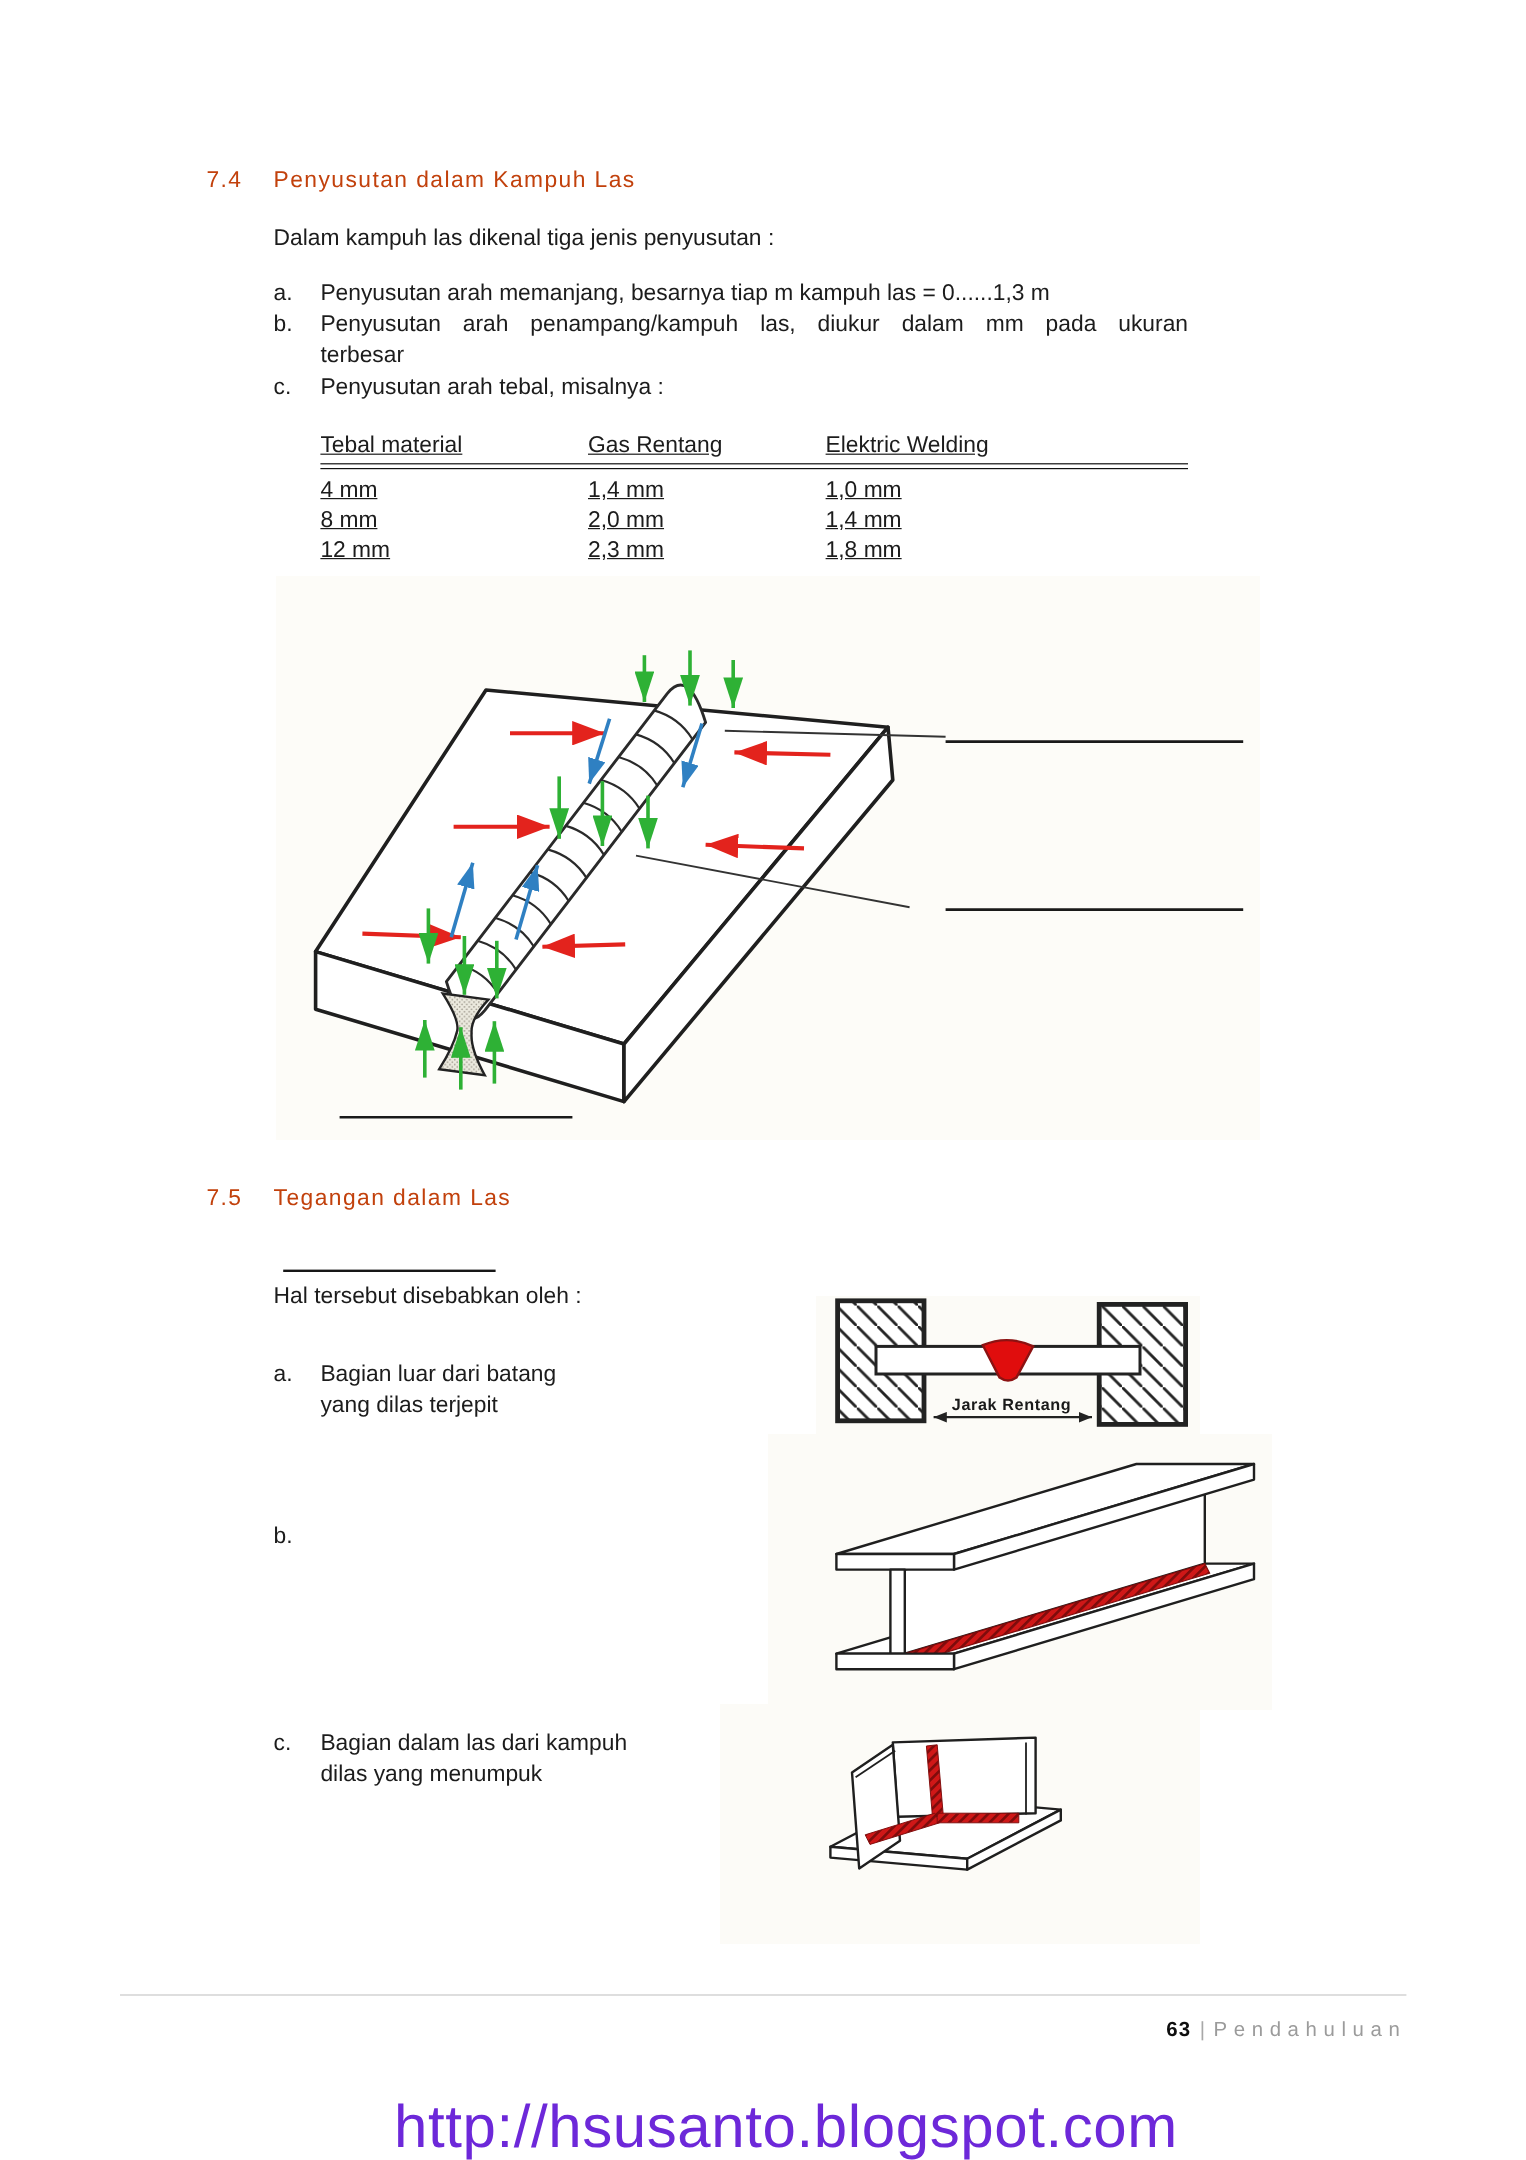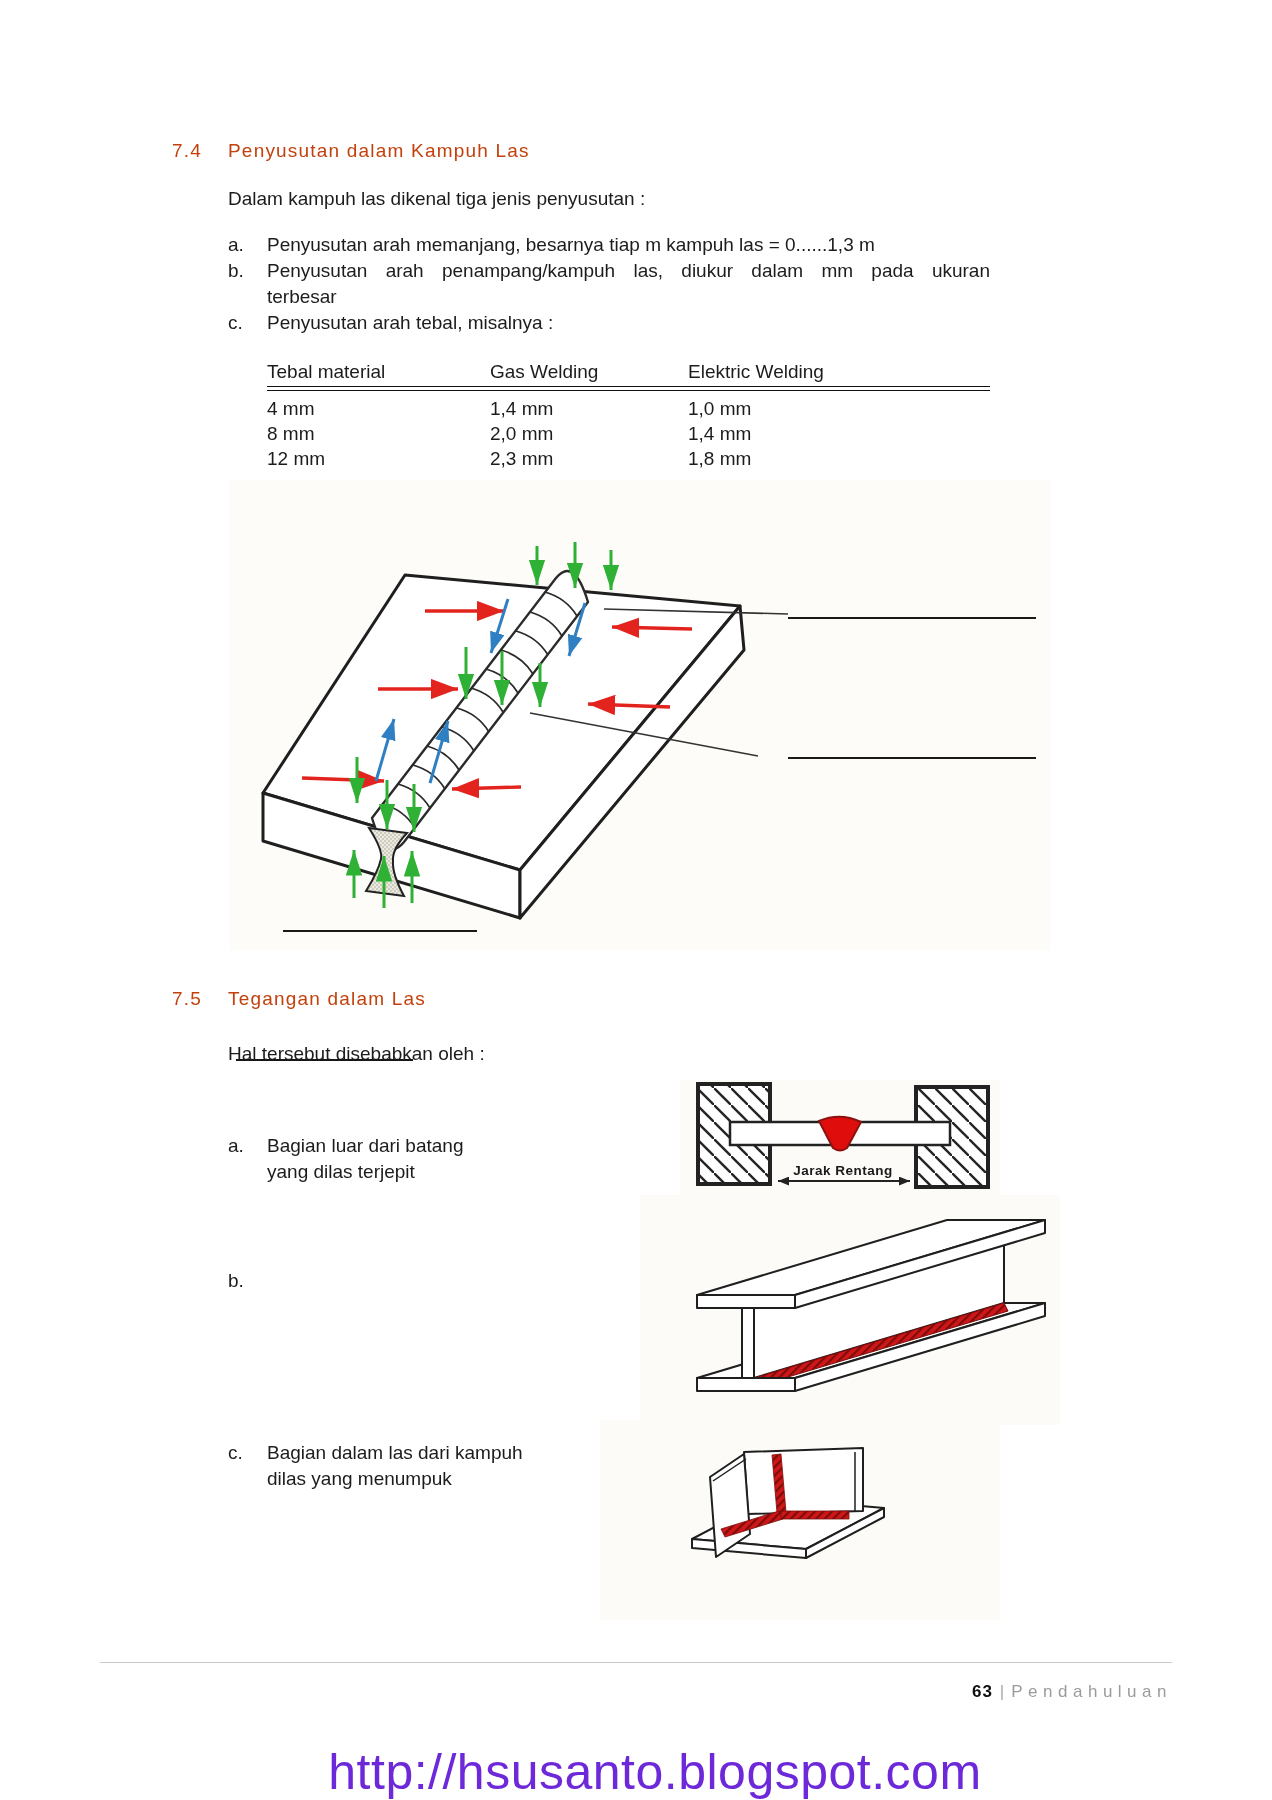--- a/index.html
+++ b/index.html
@@ -8,21 +8,21 @@
     background:#ffffff; overflow:hidden;
     font-family:"Liberation Sans", sans-serif; color:#1c1c1c;
   }
   .sec-head{position:absolute; left:172px; font-size:19px; letter-spacing:1.2px; color:#c2410c; white-space:nowrap;}
   .sec-num{display:inline-block; width:56px;}
   .body-text{position:absolute; font-size:19px; line-height:26px; white-space:nowrap;}
   .list-item{position:absolute; left:228px; display:flex; align-items:flex-start; font-size:19px; line-height:26px;}
   .marker{width:39px; flex:none;}
   .item-body{width:723px;}
   .just{text-align:justify; text-align-last:justify; white-space:normal;}
-  .wtable{position:absolute; left:267px; top:360px; width:723px; font-size:19px;}
+  .wtable{position:absolute; left:267px; top:360px; width:723px; font-size:19px;text-decoration:underline;}
   .trow{display:flex; line-height:25px;}
   .thead{line-height:24px;}
   .tc1{width:223px;} .tc2{width:198px;} .tc3{flex:1;}
   .trule{height:3px; border-top:1.6px solid #111; border-bottom:1.6px solid #111; margin:2px 0 5px;}
   .blank-inline{display:inline-block; width:177px; height:14px; border-bottom:2px solid #161616; margin-left:8px;}
   .fig{position:absolute;}
   .footer-rule{position:absolute; left:100px; top:1662px; width:1072px; height:0; border-top:1.5px solid #c9c9c9;}
   .footer{position:absolute; right:100px; top:1682px; font-size:17px; white-space:nowrap;}
   .fp{color:#0e0e0e; font-weight:bold; letter-spacing:1px;}
   .fd{color:#a8a8a8; margin:0 7px; font-weight:normal;}
@@ -85,21 +85,21 @@
     </div>
   </div>
   <div class="list-item" style="top:310px">
     <span class="marker">c.</span>
     <span>Penyusutan arah tebal, misalnya :</span>
   </div>
 
   <div class="wtable">
     <div class="trow thead">
       <span class="tc1">Tebal material</span>
-      <span class="tc2">Gas Welding</span>
+      <span class="tc2">Gas Rentang</span>
       <span class="tc3">Elektric Welding</span>
     </div>
     <div class="trule"></div>
     <div class="trow">
       <span class="tc1">4 mm</span>
       <span class="tc2">1,4 mm</span>
       <span class="tc3">1,0 mm</span>
     </div>
     <div class="trow">
       <span class="tc1">8 mm</span>
@@ -184,21 +184,21 @@
     </g>
   </svg>
 
   <div class="sec-head" style="top:988px">
     <span class="sec-num">7.5</span><span>Tegangan dalam Las</span>
   </div>
 
   <div class="body-text" style="left:228px; top:1042px">
     <span class="blank-inline"></span>
   </div>
-  <div class="body-text" style="left:228px; top:1041px">Hal tersebut disebabkan oleh :</div>
+  <div class="body-text" style="left:228px; top:1068px">Hal tersebut disebabkan oleh :</div>
 
   <div class="list-item" style="top:1133px">
     <span class="marker">a.</span>
     <div>
       <div>Bagian luar dari batang</div>
       <div>yang dilas terjepit</div>
     </div>
   </div>
   <div class="list-item" style="top:1268px">
     <span class="marker">b.</span>

